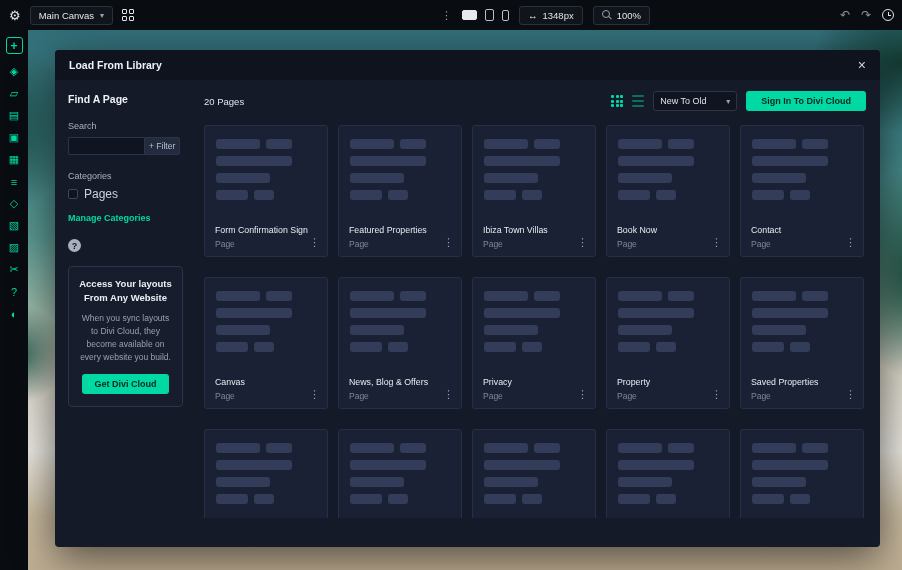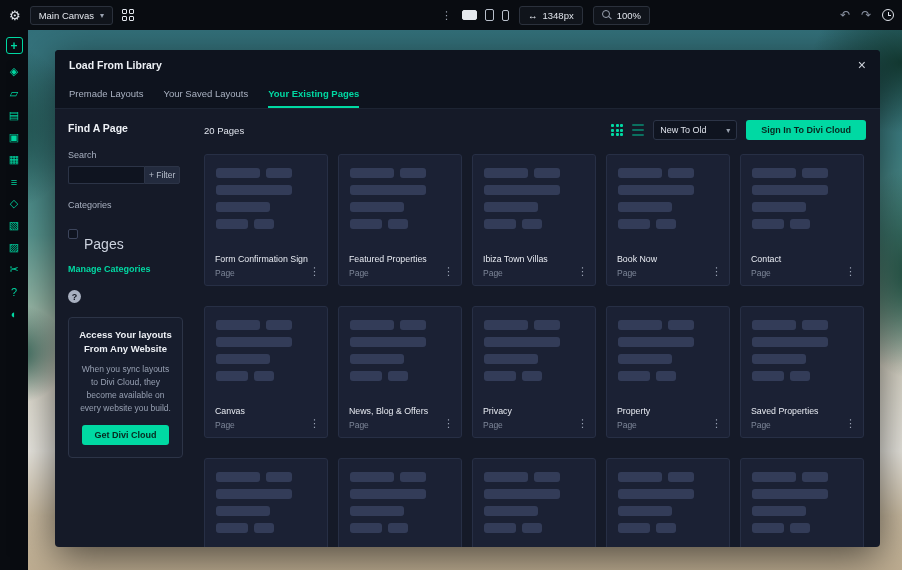--- a/index.html
+++ b/index.html
@@ -68,21 +68,21 @@
   .panel { width:141px; flex:0 0 141px; padding:13px 13px 0 13px; }
   .p-h1 { color:#eef1f6; font-size:10.5px; font-weight:bold; margin-bottom:16px; }
   .p-label { color:#a8b0c0; font-size:9px; margin-bottom:6px; }
   .search-row { display:flex; margin-bottom:16px; }
   .search-input { width:76px; height:18px; background:#0f1420; border:1px solid #2c3447; border-right:none;
     border-radius:2px 0 0 2px; color:#dfe3ec; font-size:9px; padding:0 5px; outline:none; }
   .filter-btn { height:18px; background:#232b3e; border:1px solid #2c3447; border-radius:0 2px 2px 0;
     color:#b9c0ce; font-size:8.5px; padding:0 4px; cursor:pointer; }
   .cat-row { display:flex; align-items:center; gap:6px; margin-bottom:12px; cursor:pointer; }
   .checkbox { width:10px; height:10px; border:1px solid #3c455c; border-radius:2px; background:#0f1420; }
-  .cat-name { color:#ccd2de; font-size:14px;margin-top:20px; }
+  .cat-name { color:#ccd2de; font-size:12px; }
   .manage-link { color:var(--accent); font-size:9px; font-weight:bold; margin-bottom:16px; cursor:pointer; }
   .help-dot { width:13px; height:13px; border-radius:50%; background:#a8b0c0; color:#10151f; font-size:9px;
     font-weight:bold; display:flex; align-items:center; justify-content:center; margin-bottom:14px; cursor:pointer; }
   .promo { border:1px solid #2c3447; border-radius:4px; padding:10px 9px 12px; text-align:center; background:#171d2d; }
   .promo-title { color:#eef1f6; font-size:9.5px; font-weight:bold; line-height:1.45; margin-bottom:7px; }
   .promo-body { color:#97a0b2; font-size:8.5px; line-height:1.55; margin-bottom:9px; }
   .promo-btn { background:var(--accent); color:#07281f; border:none; border-radius:3px; font-weight:bold;
     font-size:9px; padding:5px 12px; cursor:pointer; font-family:"Liberation Sans",sans-serif; }
 
   
@@ -175,25 +175,20 @@
       <div class="rail-ico">?</div>
       <div class="rail-ico">◐</div>
     </div>
 
   <div class="modal">
     <div class="m-header">
       <span class="m-title">Load From Library</span>
       <span class="m-close">×</span>
     </div>
 
-    <div class="m-tabs">
-      <div class="m-tab">Premade Layouts</div>
-      <div class="m-tab">Your Saved Layouts</div>
-      <div class="m-tab active">Your Existing Pages</div>
-    </div>
 
     <div class="m-body">
 
       <div class="panel">
         <div class="p-h1">Find A Page</div>
         <div class="p-label">Search</div>
         <div class="search-row">
           <input class="search-input" type="text" value="" style="">
           <button class="filter-btn">+ Filter</button>
         </div>

